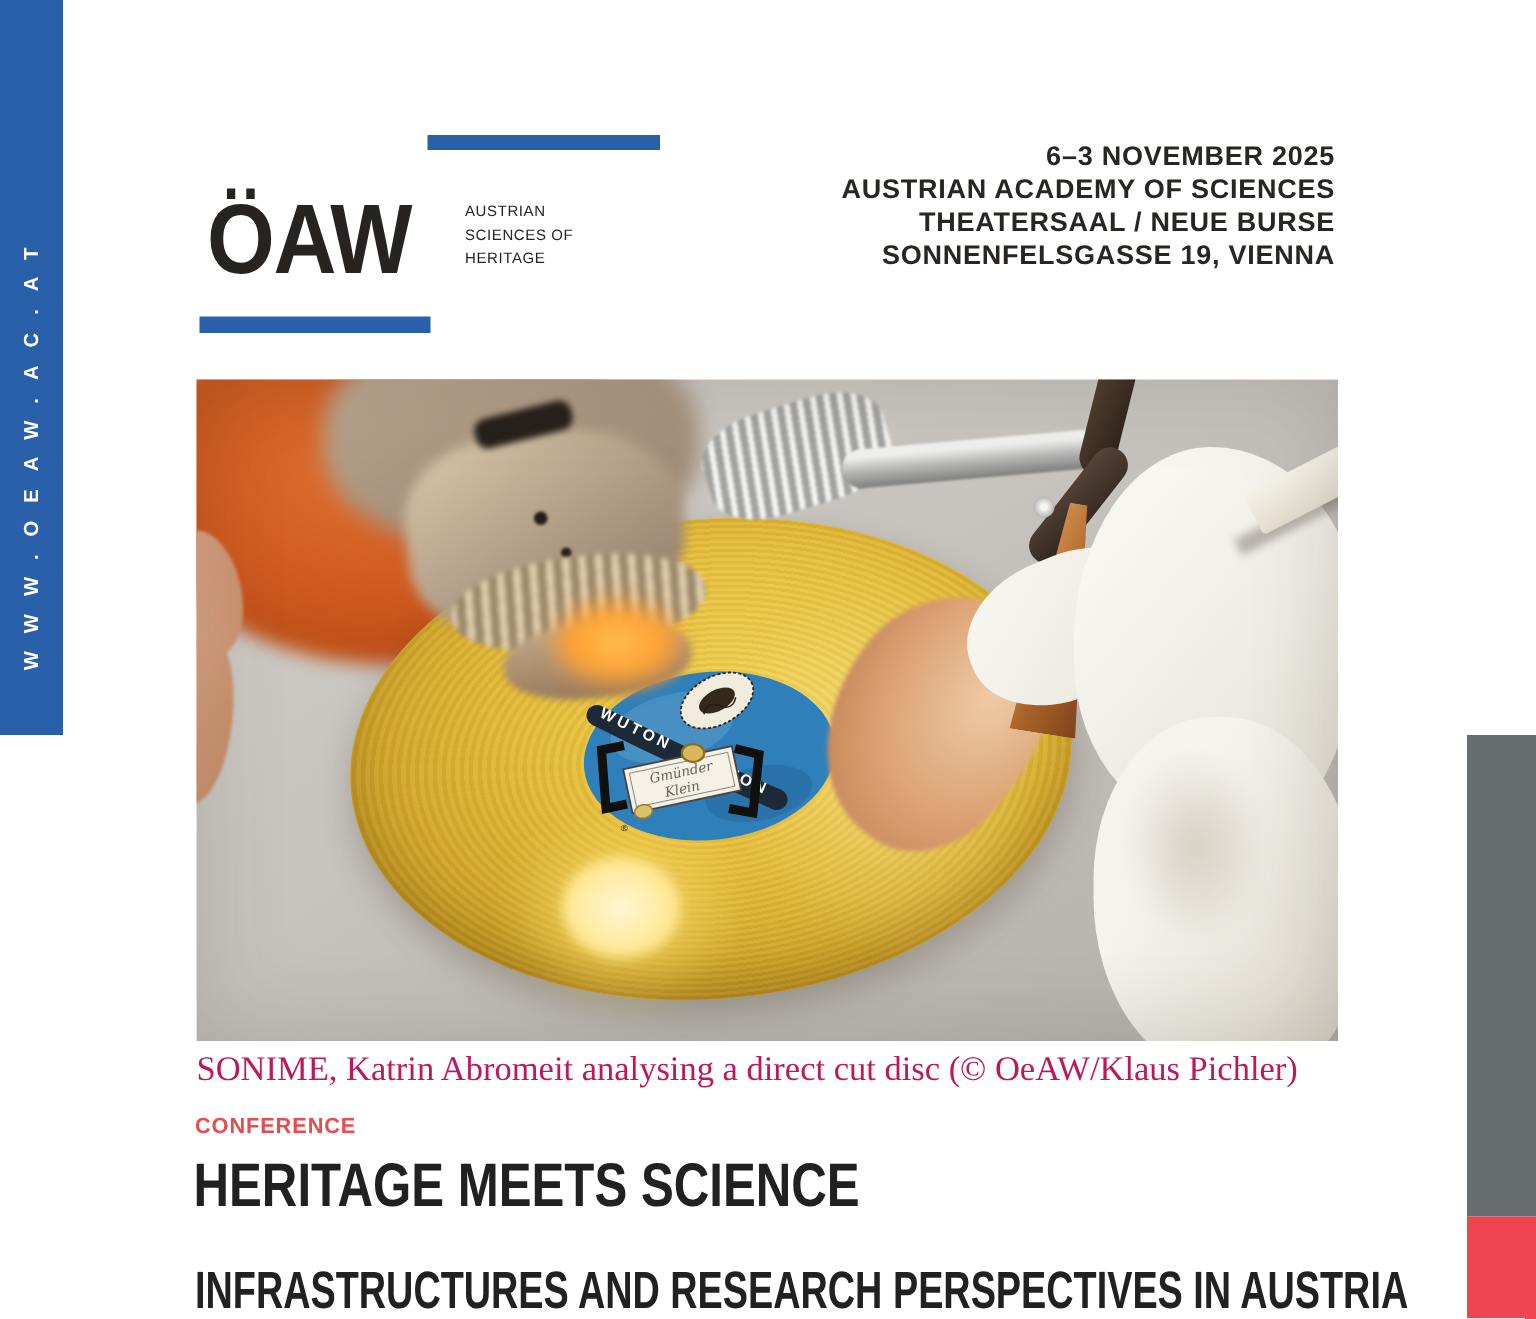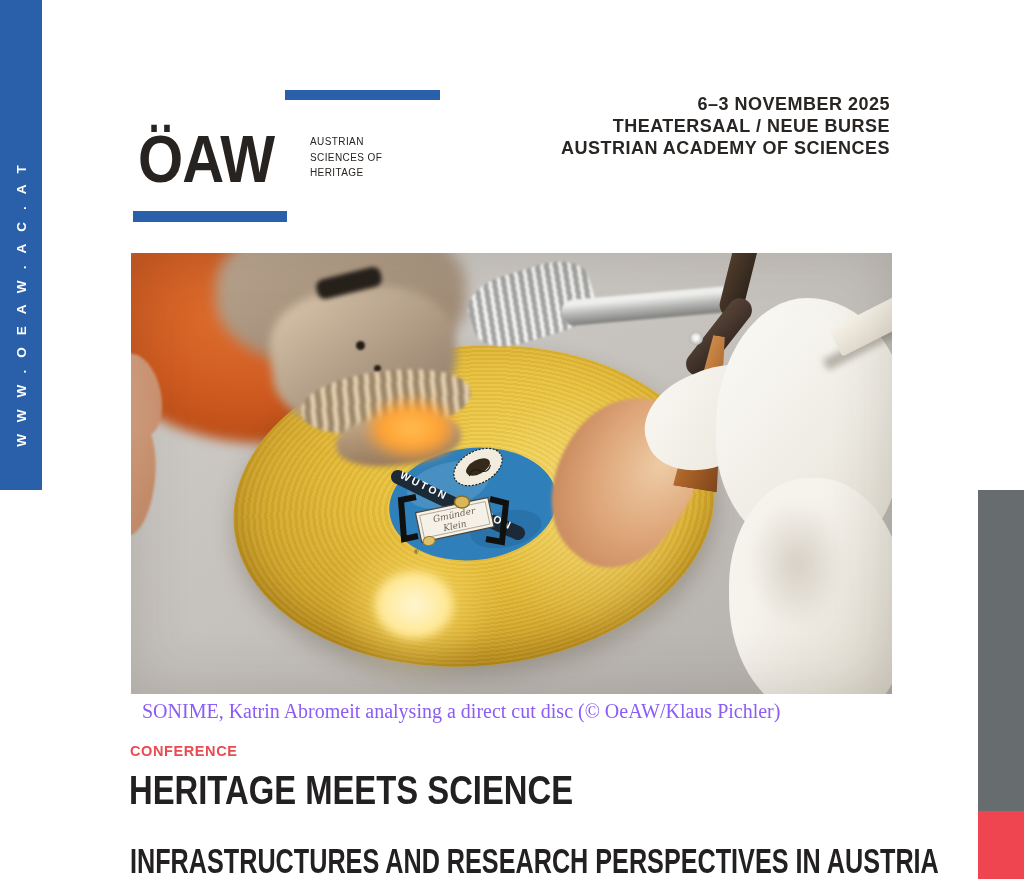--- a/index.html
+++ b/index.html
@@ -95,22 +95,22 @@
     background:linear-gradient(120deg,#f6f3ed 30%,#e6e2d8 70%,#d4cfc3);}
   .glove-shadow{left:620px;top:250px;width:90px;height:120px;border-radius:50%;
     background:radial-gradient(ellipse,rgba(170,160,140,.4),rgba(170,160,140,0) 75%);filter:blur(6px);}
   .eraser-shadow{left:690px;top:88px;width:80px;height:12px;background:rgba(110,105,95,.45);
     transform:rotate(-27deg);filter:blur(3px);}
   .eraser{left:700px;top:56px;width:85px;height:30px;border-radius:3px;
     background:linear-gradient(#f6f2e8,#e3ddcf);transform:rotate(-27deg);}
   .vignette{inset:0;box-shadow:inset 0 0 60px rgba(60,55,45,.18);}
 
   
-  .photo-caption{left:142px;top:700px;font-family:"Liberation Serif",serif;font-size:20px;
-    color:#8b5cf6;white-space:nowrap;}
+  .photo-caption{left:131px;top:700px;font-family:"Liberation Serif",serif;font-size:23px;
+    color:#be185d;white-space:nowrap;}
   .kicker{left:130px;top:743px;font-size:14.5px;font-weight:bold;letter-spacing:.6px;color:var(--red);}
   .title{left:129px;top:769px;font-size:41px;line-height:42px;font-weight:bold;color:#232021;
     transform:scaleX(.80);transform-origin:left top;white-space:nowrap;}
   .subtitle{left:130px;top:843px;font-size:35px;line-height:36px;font-weight:bold;color:#232021;
     transform:scaleX(.72);transform-origin:left top;white-space:nowrap;}
 
   
   .gray-corner-bar{left:978px;top:490px;width:46px;height:321px;background:var(--gray-bar);}
   .red-corner-bar{left:978px;top:811px;width:46px;height:68px;background:var(--red-bar);}
 
@@ -130,22 +130,23 @@
   <div class="abs logo-wordmark">ÖAW</div>
   <div class="abs logo-subtitle">
     <span style="display:block">AUSTRIAN</span>
     <span style="display:block">SCIENCES OF</span>
     <span style="display:block">HERITAGE</span>
   </div>
   <div class="abs logo-bottom-bar"></div>
 
   <div class="abs event-block">
     <div>6–3 NOVEMBER 2025</div>
+    <div>AUSTRIAN ACADEMY OF SCIENCES</div>
     <div>THEATERSAAL / NEUE BURSE</div>
-    <div>AUSTRIAN ACADEMY OF SCIENCES</div>
+    <div>SONNENFELSGASSE 19, VIENNA</div>
   </div>
 
   <div class="abs photo-frame">
     <div class="abs orange-blob"></div>
     <div class="abs finger-1"></div>
     <div class="abs finger-2"></div>
     <div class="abs disc"></div>
     <div class="abs disc-sheen"></div>
     <div class="abs glow-big-outer"></div>
     <div class="abs glow-big-core"></div>

